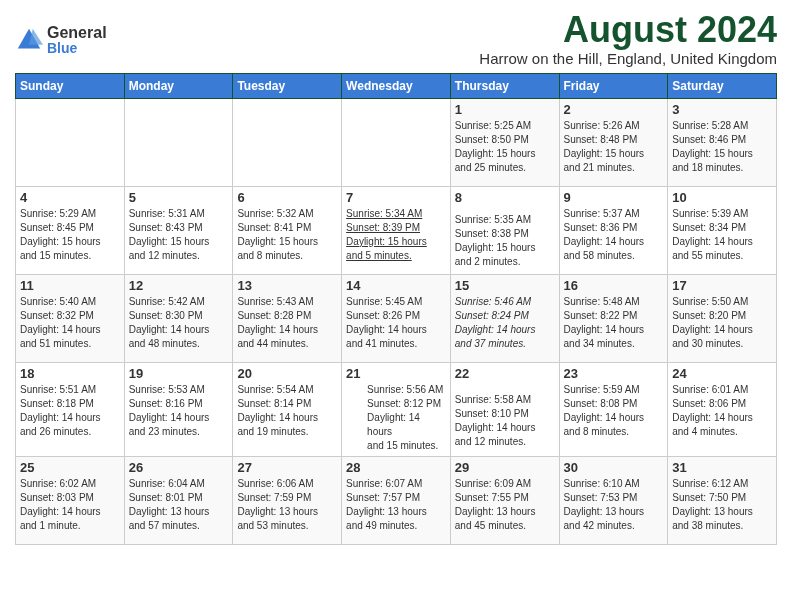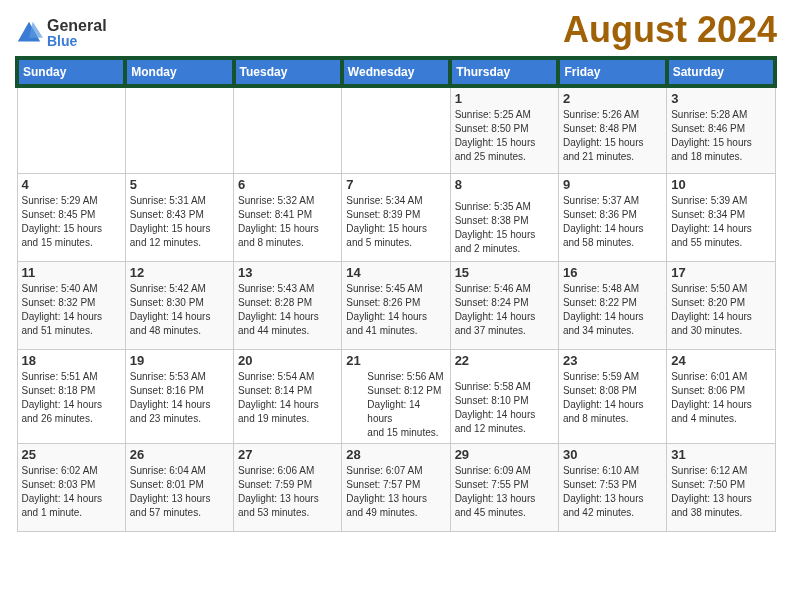--- a/index.html
+++ b/index.html
@@ -5,21 +5,21 @@
     * { box-sizing: border-box; margin: 0; padding: 0; }
     body {
       font-family: Arial, sans-serif;
       background: #fff;
       width: 792px;
       min-height: 612px;
       padding: 10px 15px;
     }
     .header {
       display: flex;
-      align-items: flex-end;
+      align-items: center;
       justify-content: space-between;
       margin-bottom: 6px;
     }
     .logo {
       display: flex;
       align-items: center;
       margin-top: 4px;
     }
     .logo-text {
       display: flex;
@@ -40,40 +40,40 @@
       width: 28px;
       height: 28px;
       margin-right: 4px;
     }
     .title-block {
       text-align: right;
     }
     .main-title {
       font-size: 36px;
       font-weight: bold;
-      color: #a16207;
+      color: #14532d;
       line-height: 1.1;
     }
     .subtitle {
       font-size: 15px;
       color: #333;
       font-weight: normal;
     }
     table {
       width: 100%;
       border-collapse: collapse;
       table-layout: fixed;
     }
     thead tr th {
       background-color: #3a7bd5;
       color: #fff;
       font-size: 12px;
       font-weight: bold;
       padding: 5px 4px;
-      border: 4px solid #14532d;
+      border: 1px solid #14532d;
       text-align: left;
     }
     tbody tr td {
       border: 1px solid #ccc;
       vertical-align: top;
       padding: 3px 4px;
       font-size: 9.5px;
       color: #333;
       height: 88px;
       background: #fff;
@@ -106,20 +106,21 @@
       <polygon points="15,3 27,24 3,24" fill="#3a7bd5"></polygon>
       <polygon points="19,3 30,20 15,20" fill="#5a9ae0" opacity="0.7"></polygon>
     </svg>
     <div class="logo-text">
       <span class="logo-general">General</span>
       <span class="logo-blue">Blue</span>
     </div>
   </div>
   <div class="title-block">
     <div class="main-title">August 2024</div>
+    <div class="subtitle">Harrow on the Hill, England, United Kingdom</div>
   </div>
 </div>
 
 <table>
   <thead>
     <tr id="header-row">
     <th>Sunday</th>
         <th>Monday</th>
         <th>Tuesday</th>
         <th>Wednesday</th>
@@ -173,21 +174,21 @@
         </td>
         <td>
           <span class="day-number">6</span>
           <div class="day-info" style="white-space: pre-line;">Sunrise: 5:32 AM
 Sunset: 8:41 PM
 Daylight: 15 hours
 and 8 minutes.</div>
         </td>
         <td>
           <span class="day-number">7</span>
-          <div class="day-info" style="white-space: pre-line;">Sunrise: 5:34 AM
+          <div class="day-info" style="white-space: pre-line; text-decoration: underline;">Sunrise: 5:34 AM
 Sunset: 8:39 PM
 Daylight: 15 hours
 and 5 minutes.</div>
         </td>
         <td>
           <span class="day-number">8</span>
           <div class="day-info" style="white-space: pre-line; margin-top: 8px;">Sunrise: 5:35 AM
 Sunset: 8:38 PM
 Daylight: 15 hours
 and 2 minutes.</div>
@@ -231,21 +232,21 @@
         </td>
         <td>
           <span class="day-number">14</span>
           <div class="day-info" style="white-space: pre-line;">Sunrise: 5:45 AM
 Sunset: 8:26 PM
 Daylight: 14 hours
 and 41 minutes.</div>
         </td>
         <td>
           <span class="day-number">15</span>
-          <div class="day-info" style="white-space: pre-line;">Sunrise: 5:46 AM
+          <div class="day-info" style="white-space: pre-line; font-style: italic;">Sunrise: 5:46 AM
 Sunset: 8:24 PM
 Daylight: 14 hours
 and 37 minutes.</div>
         </td>
         <td>
           <span class="day-number">16</span>
           <div class="day-info" style="white-space: pre-line;">Sunrise: 5:48 AM
 Sunset: 8:22 PM
 Daylight: 14 hours
 and 34 minutes.</div>

